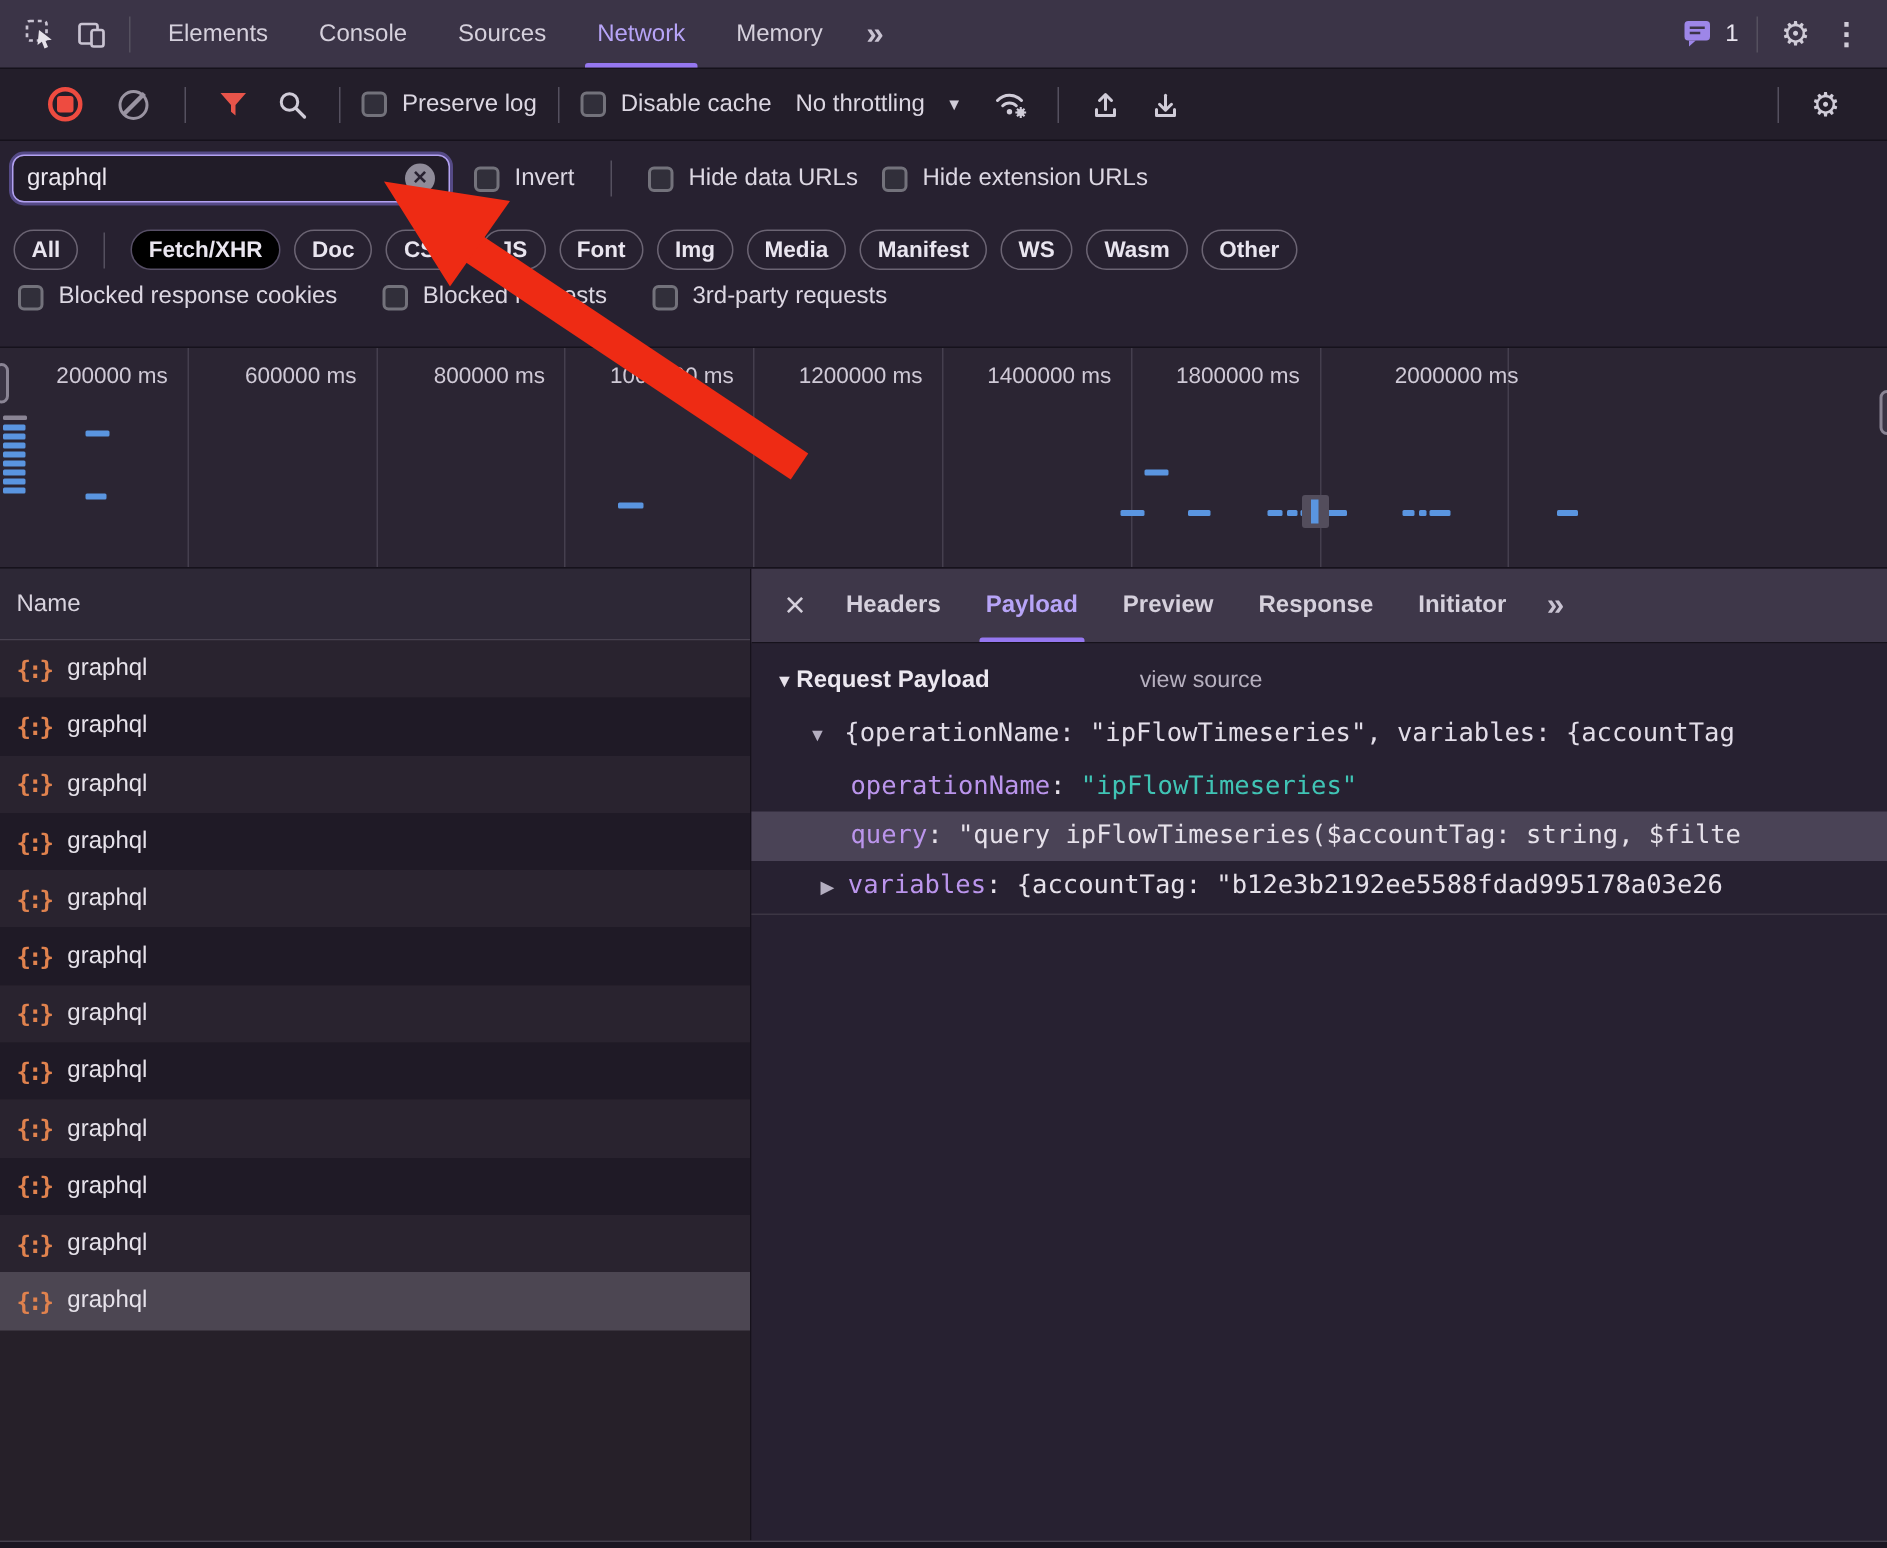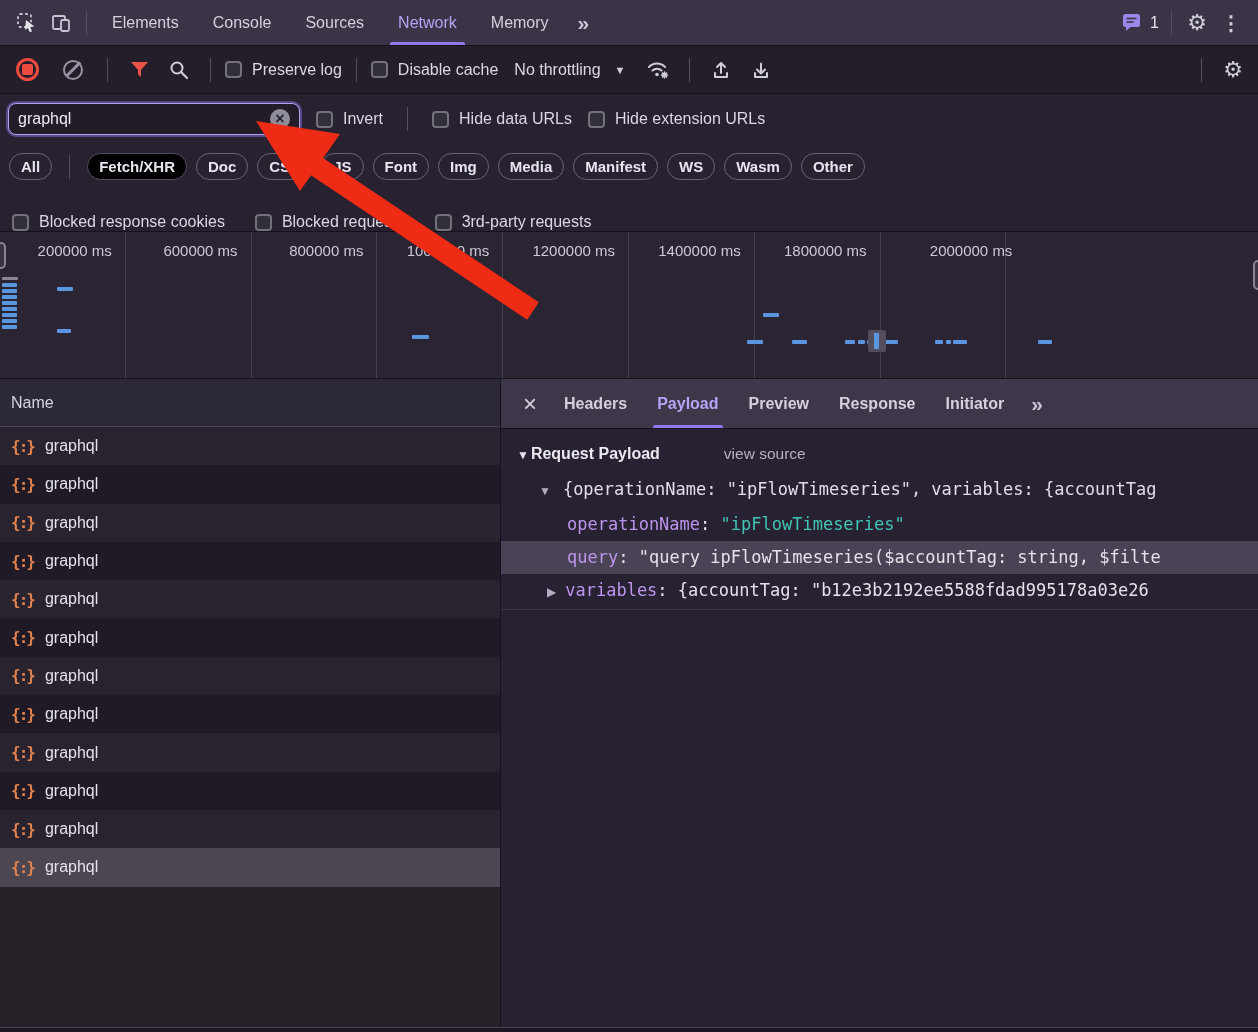--- a/index.html
+++ b/index.html
@@ -16,21 +16,21 @@
   .tab.active{color:#b7a4f7;}
   .tab.active::after{content:"";position:absolute;left:9px;right:9px;bottom:0;height:3px;
                      background:var(--accent,#9577f0);border-radius:2px 2px 0 0;}
   .more{font-size:21px;color:#c9c3d2;padding:0 12px;font-weight:bold;}
   .msg{display:flex;align-items:center;gap:8px;margin-right:4px;}
   .msg-count{font-size:16px;color:#e8e4ee;}
   .glyph{font-size:22px;color:#d0ccd8;line-height:1;}
   .kebab{font-size:20px;font-weight:bold;color:#d0ccd8;}
 
   
-  .toolbar{height:48px;background:#231e2a;display:flex;align-items:center;padding:0 8px;
+  .toolbar{height:48px;background:#231e2a;display:flex;align-items:center;padding:0 24px;
            border-bottom:1px solid #15111b;box-sizing:border-box;gap:6px;}
   .record{width:17px;height:17px;border:3px solid var(--rec,#ee4b40);border-radius:50%;position:relative;margin:0 8px;flex:none;}
   .record::after{content:"";position:absolute;inset:3px;background:var(--rec,#ee4b40);border-radius:2px;}
   .block{width:16px;height:16px;border:2.5px solid #9a94a2;border-radius:50%;position:relative;margin:0 10px;flex:none;}
   .block::after{content:"";position:absolute;left:-2px;top:6px;width:20px;height:2.5px;background:#9a94a2;transform:rotate(-45deg);}
   .check{display:flex;align-items:center;gap:10px;font-size:16px;color:#dcd7e2;flex:none;}
   .cb{width:17px;height:17px;border:2px solid #73727b;border-radius:4px;background:#312f3a;flex:none;box-sizing:border-box;}
   .throttle{display:flex;align-items:center;gap:14px;font-size:16px;color:#dcd7e2;margin:0 10px;}
   .caret{font-size:11px;color:#d0ccd8;}
 
@@ -40,21 +40,21 @@
                 border-radius:8px;display:flex;align-items:center;padding:0 9px;font-size:16px;color:#ece8f0;box-sizing:border-box;}
   .clear-x{margin-left:auto;width:20px;height:20px;border-radius:50%;background:#8f8b99;color:#272130;
            font-size:16px;line-height:20px;text-align:center;font-weight:bold;flex:none;}
 
   
   .chip-row{height:45px;display:flex;align-items:center;padding:0 9px;gap:9px;box-sizing:border-box;}
   .chip{border:1.5px solid #6b6473;border-radius:15px;padding:4px 11px;font-size:15px;font-weight:bold;color:#e9e5ef;flex:none;}
   .chip.active{background:#000000;border-color:#574f66;}
 
   
-  .check-row{height:43px;display:flex;align-items:flex-end;padding:0 12px;gap:30px;border-bottom:1px solid #16121c;box-sizing:border-box;}
+  .check-row{height:43px;display:flex;align-items:flex-start;padding:0 12px;gap:30px;border-bottom:1px solid #16121c;box-sizing:border-box;}
 
   
   .timeline{position:relative;height:147px;background:#2b2533;border-bottom:1px solid #16121c;
             display:flex;overflow:hidden;box-sizing:border-box;}
   .tl-section{width:125.8px;flex:none;box-sizing:border-box;padding-top:10px;text-align:right;border-right:1px solid #453f4e;}
   .tl-section:last-child{border-right:none;}
   .tl-label{font-size:15px;color:#cfc9d6;padding-right:13px;white-space:nowrap;display:inline-block;}
   .tl-section.clip .tl-label{transform:translateX(20px);}
   .bar{position:absolute;background:var(--reqblue,#5a95e0);border-radius:1px;}
   .marker-box{position:absolute;background:#534d5c;border-radius:2px;}
@@ -82,21 +82,21 @@
   .close-x{font-size:24px;color:#d5d0dc;padding:0 12px;line-height:48px;}
   .dtab{padding:0 15px;height:49px;line-height:49px;font-size:16px;color:#d5d0dc;position:relative;flex:none;font-weight:bold;}
   .dtab.active{color:#b7a4f7;}
   .dtab.active::after{content:"";position:absolute;left:11px;right:11px;bottom:0;height:3px;
                       background:var(--accent,#9577f0);border-radius:2px 2px 0 0;}
 
   .payload{padding-top:8px;}
   .p-title-row{display:flex;align-items:baseline;padding:8px 0 10px 16px;}
   .p-tri{font-size:12px;color:#e6e1ea;margin-right:2px;}
   .p-title{font-weight:bold;font-size:16px;color:#ece8f0;}
-  .view-source{color:#b6b0bf;font-size:15.5px;margin-left:64px;text-align:right;}
+  .view-source{color:#b6b0bf;font-size:15.5px;margin-left:100px;text-align:right;}
   .mono{font-family:"DejaVu Sans Mono",monospace;font-size:17px;}
   .p-preview{color:#e2dde8;padding:6px 0 9px 38px;white-space:nowrap;overflow:hidden;}
   .p-preview .tri{font-family:"Liberation Sans",sans-serif;font-size:12px;color:#b4aec0;margin-right:12px;}
   .p-row{height:33px;line-height:33px;padding-left:66px;white-space:nowrap;overflow:hidden;}
   .p-row.hl{background:#4a4356;}
   .p-row.exp{padding-left:46px;}
   .p-row .tri{font-family:"Liberation Sans",sans-serif;font-size:12px;color:#b4aec0;margin-right:9px;}
   .p-key{color:var(--key,#bb95ec);}
   .p-colon{color:#e6e1ea;}
   .p-val{color:#e6e1ea;}

